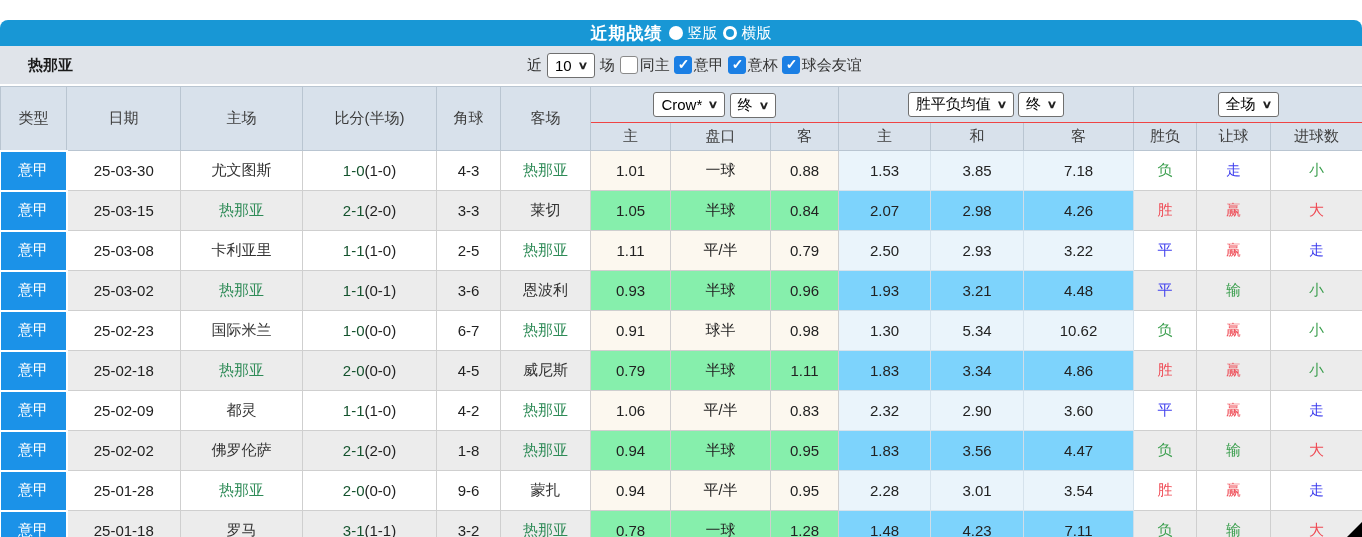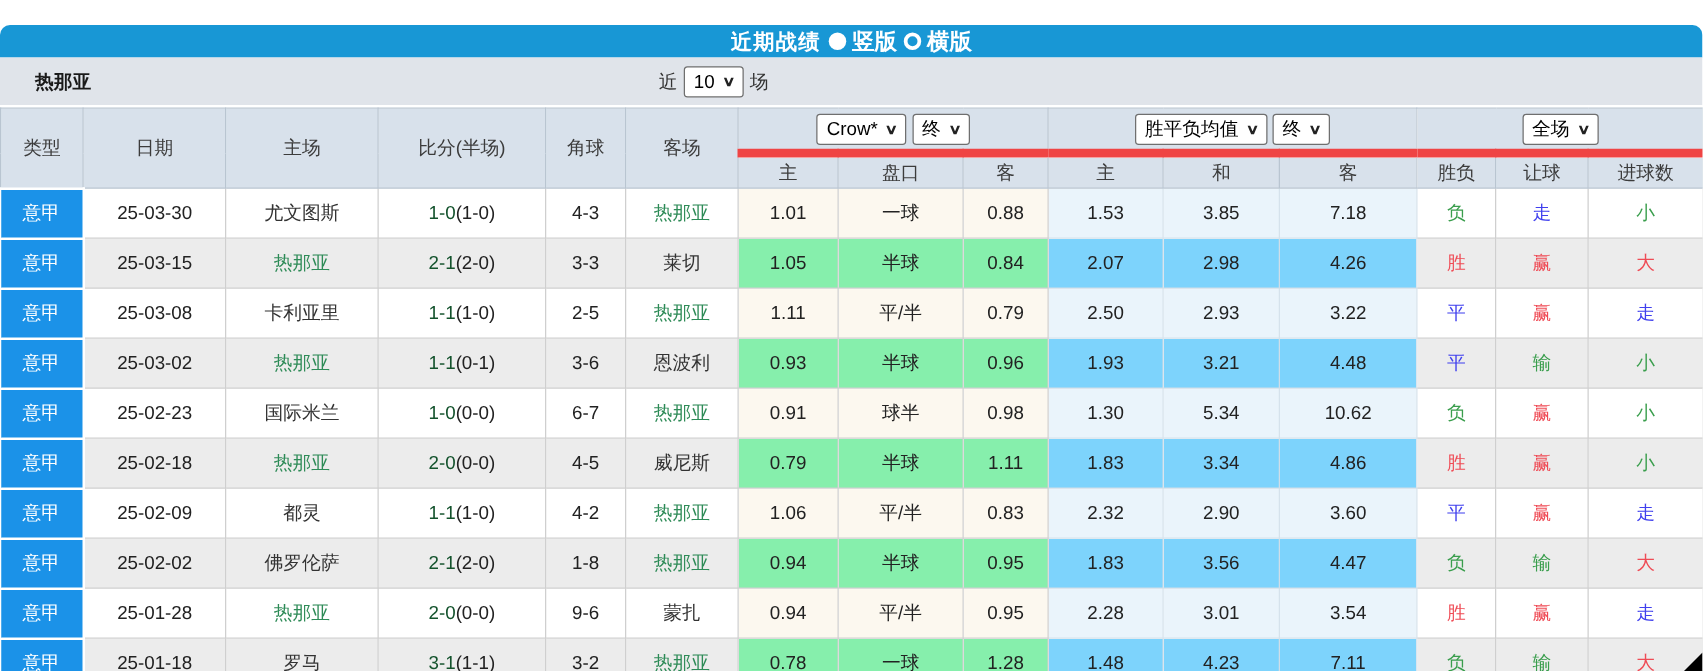--- a/index.html
+++ b/index.html
@@ -8,21 +8,21 @@
   .page { position:relative; width:1362px; height:537px; overflow:hidden; padding-top:20px; }
 
   
   .titlebar {
     height:26px; background:#1897d5; border-radius:8px 8px 0 0;
     display:flex; align-items:center; justify-content:center; gap:6px; color:#fff;
   }
   .titlebar .title { font-size:17px; font-weight:bold; letter-spacing:1px; }
   .radio { display:inline-block; width:14px; height:14px; border-radius:50%; background:#fff; }
   .radio.unsel { background:transparent; border:3.5px solid #fff; }
-  .radio-label { font-size:18px; color:#fff;font-weight:bold; }
+  .radio-label { font-size:15px; color:#fff; }
   .radio-group { display:inline-flex; align-items:center; gap:5px; }
 
   
   .filterbar {
     height:38px; background:#e0e4ea; display:flex; align-items:center; position:relative;
     font-size:15px; color:#333;
   }
   .team-name { margin-left:28px; font-size:15px; font-weight:bold; color:#1a1a1a; }
   .controls { position:absolute; left:527px; display:flex; align-items:center; gap:5px; }
   .cbx-group { display:inline-flex; align-items:center; }
@@ -39,21 +39,21 @@
     font-size:15px; color:#000; cursor:default; white-space:nowrap;
   }
   .select .chev { font-size:11px; font-weight:bold; transform:scaleX(1.35); color:#222; }
 
   
   table.results { width:1362px; margin-top:2px; border-collapse:collapse; table-layout:fixed; }
   table.results th, table.results td { text-align:center; vertical-align:middle; overflow:hidden; white-space:nowrap; }
   thead th { background:#d8e1eb; border:1px solid #b9c5d1; color:#3c3c3c; font-weight:normal; font-size:15px; }
   tr.hrow1 { height:36px; }
   tr.hrow2 { height:28px; }
-  th.grp { border-bottom:7px solid #ef4444; }
+  th.grp { border-bottom:1px solid #ef4444; }
   tbody tr { height:40px; }
   tbody td { border:1px solid #cfcfcf; font-size:15px; color:#222; }
   tr.odd td { background:#fff; }
   tr.even td { background:#ececec; }
   td.col-type { background:#1b92e8 !important; color:#fff; border:2px solid #fff; border-left:none; }
   tr.odd td.col-odds { background:#fcf8ef; }
   tr.even td.col-odds { background:#86efac; }
   tr.odd td.col-avg { background:#eaf4fb; border-color:#d5e2ec; }
   tr.even td.col-avg { background:#7dd3fc; border-color:#cfdde8; }
   td.col-team { color:#333; }
@@ -84,20 +84,30 @@
 
   <div class="filterbar">
     <span class="team-name">热那亚</span>
     <div class="controls">
       <span>近</span>
       <span class="select">
         <span>10</span>
         <span class="chev">∨</span>
       </span>
       <span>场</span>
+      <span class="cbx-group">
+          <span class="cbx"></span>
+          <span class="cbx-label">同主</span>
+          <span class="cbx checked"></span>
+          <span class="cbx-label">意甲</span>
+          <span class="cbx checked"></span>
+          <span class="cbx-label">意杯</span>
+          <span class="cbx checked"></span>
+          <span class="cbx-label">球会友谊</span>
+        </span>
     </div>
   </div>
 
   <table class="results">
     <colgroup>
       <col style="width:66px">
         <col style="width:114px">
         <col style="width:122px">
         <col style="width:134px">
       <col style="width:64px">

